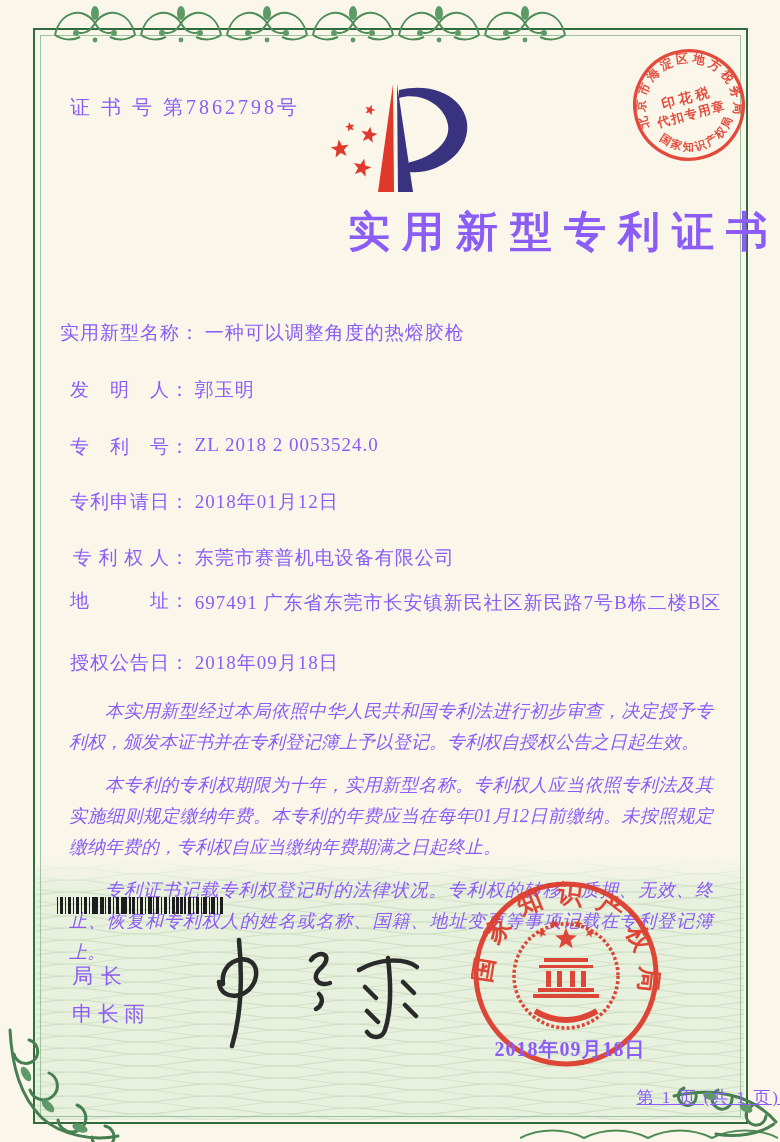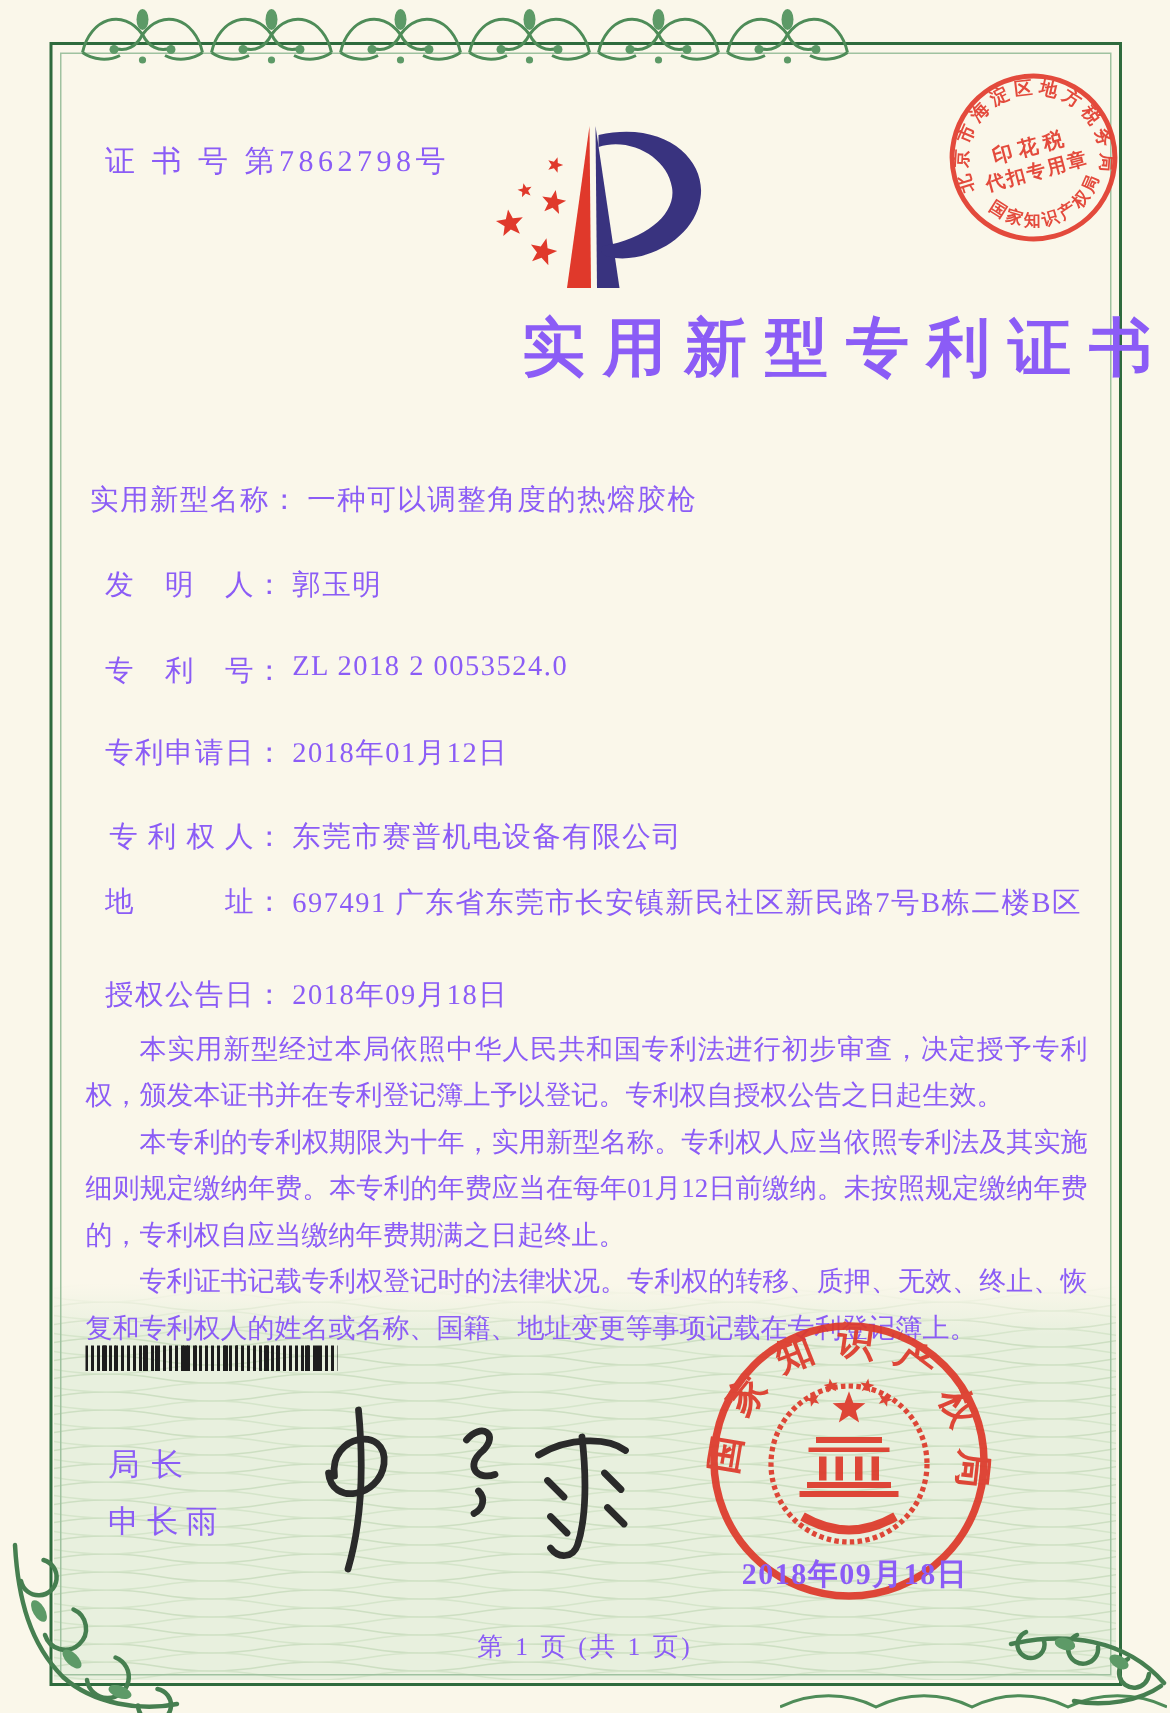--- a/index.html
+++ b/index.html
@@ -24,34 +24,34 @@
   
   .field-row{position:absolute;left:60px;font-size:19px;white-space:nowrap;}
   .field-row .lbl{display:inline-block;min-width:130px;letter-spacing:1px;vertical-align:top;text-align:right;}
   .field-row .val{letter-spacing:1px;}
   .field-row.wrap{white-space:normal;width:680px;}
   .field-row.wrap .val{display:inline-block;width:540px;line-height:30px;white-space:normal;}
   .grant-col2{position:absolute;left:440px;top:0;}
   
   .body-text{left:57px;top:684px;width:668px;font-size:18px;line-height:31px;
     text-align:justify;}
-  .body-text p{margin:0;text-indent:2em;}
+  .body-text p{margin:12px;text-indent:2em;font-style:italic;}
   
   .barcode{left:57px;top:897px;width:168px;height:17px;
     background-image:
       repeating-linear-gradient(90deg,#1d1d1d 0 1.5px,transparent 1.5px 3.5px,#1d1d1d 3.5px 6px,transparent 6px 8px),
       repeating-linear-gradient(90deg,transparent 0 11px,#1d1d1d 11px 14px,transparent 14px 19px,#1d1d1d 19px 20.5px,transparent 20.5px 27px);
   }
   .signer-title{left:72px;top:962px;font-size:21px;letter-spacing:8px;}
   .signer-name{left:72px;top:1000px;font-size:21px;letter-spacing:5px;}
   .signature{left:195px;top:932px;width:230px;height:118px;}
   .seal{left:471px;top:879px;width:190px;height:190px;}
   .seal-date{left:478px;top:1036px;width:184px;text-align:center;
     font-size:20px;font-weight:bold;letter-spacing:1px;}
-  .page-footer{left:0;top:1086px;width:780px;text-align:center;font-size:17px;letter-spacing:2px;}
+  .page-footer{left:0;top:1086px;width:780px;text-align:right;font-size:17px;letter-spacing:2px;text-decoration:underline;}
   
   .orn-top{left:52px;top:0;width:516px;height:46px;}
   .orn-bottom-strip{left:520px;top:1128px;width:258px;height:14px;}
   .flourish-bl{left:2px;top:1028px;width:118px;height:114px;}
   .flourish-br{right:0px;top:1082px;width:110px;height:60px;transform:scaleX(-1);}
   .tax-stamp{left:626px;top:42px;width:126px;height:126px;opacity:.92;}
 </style>
 </head>
 <body>
 

